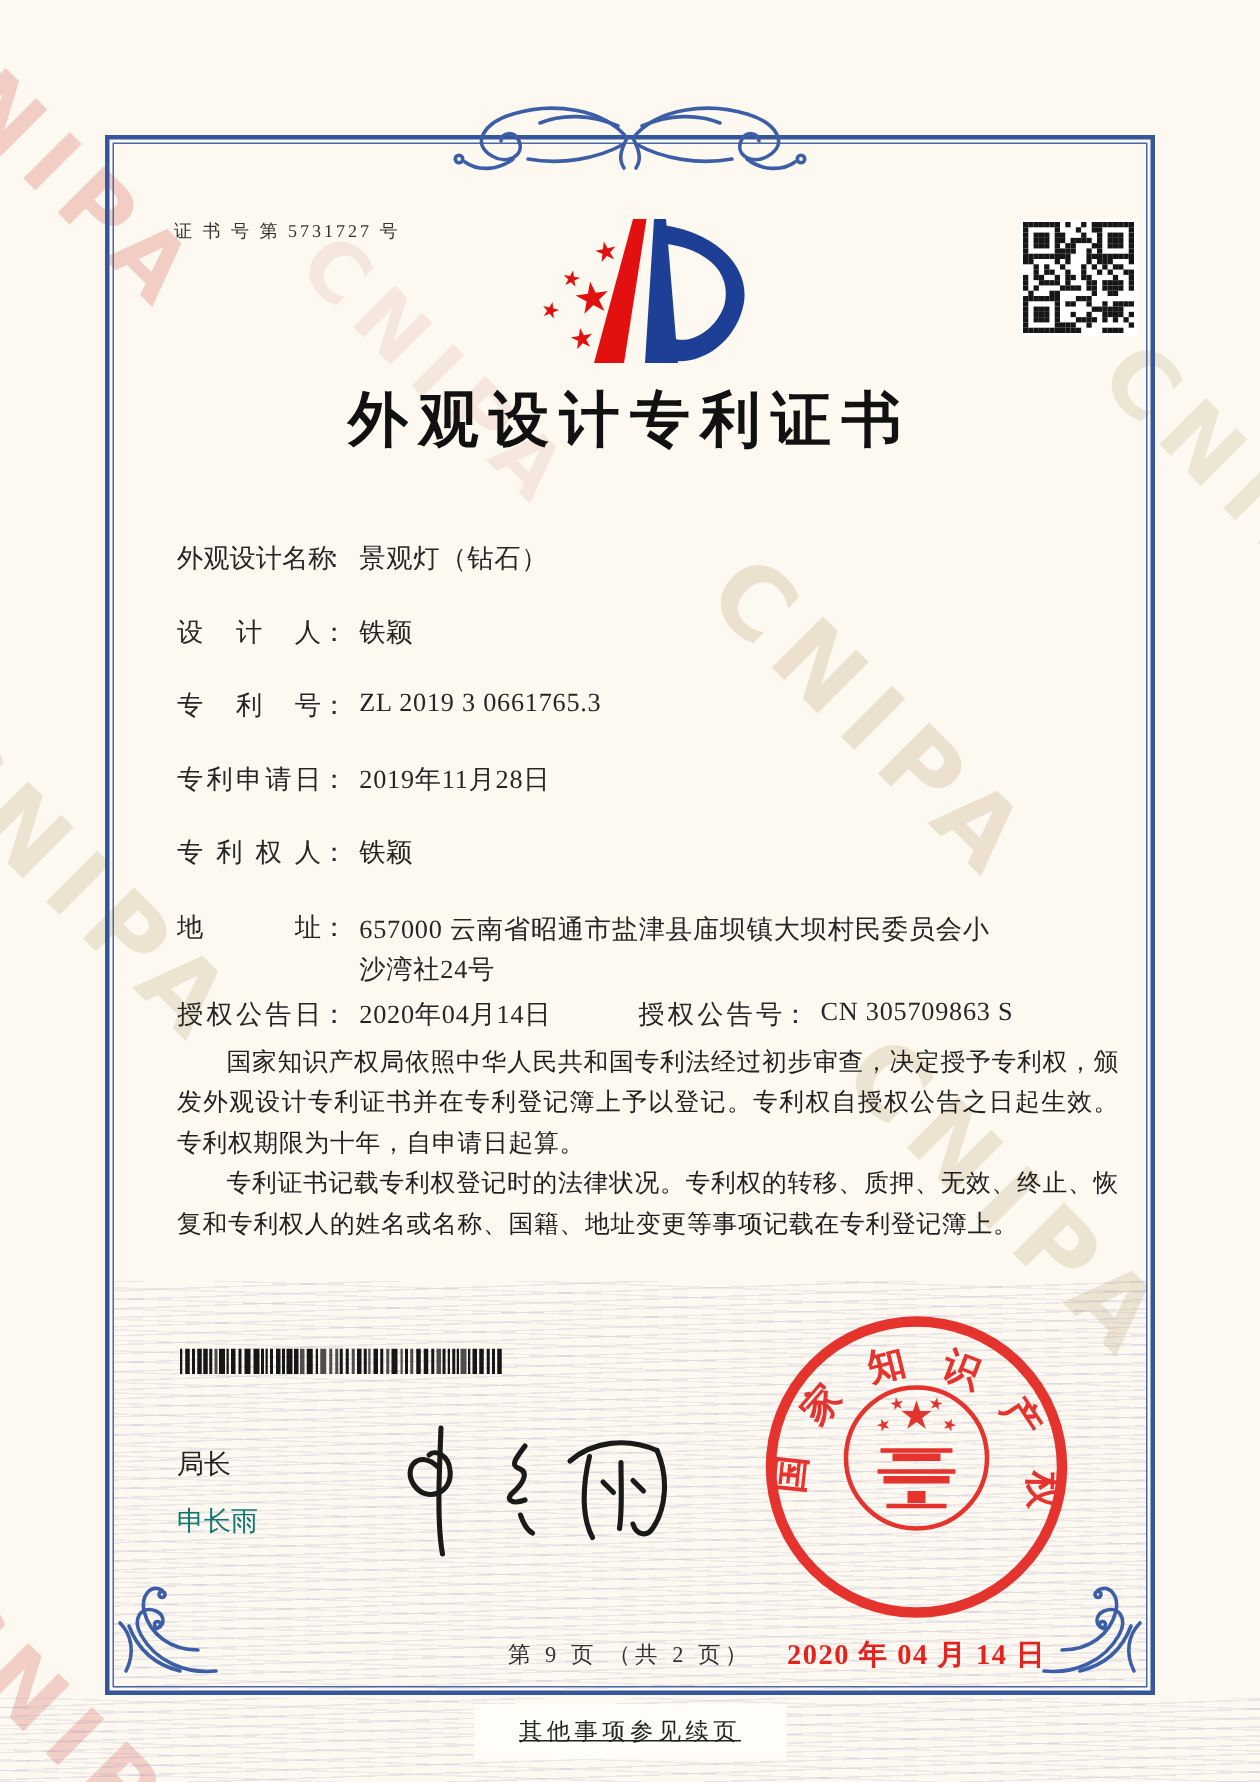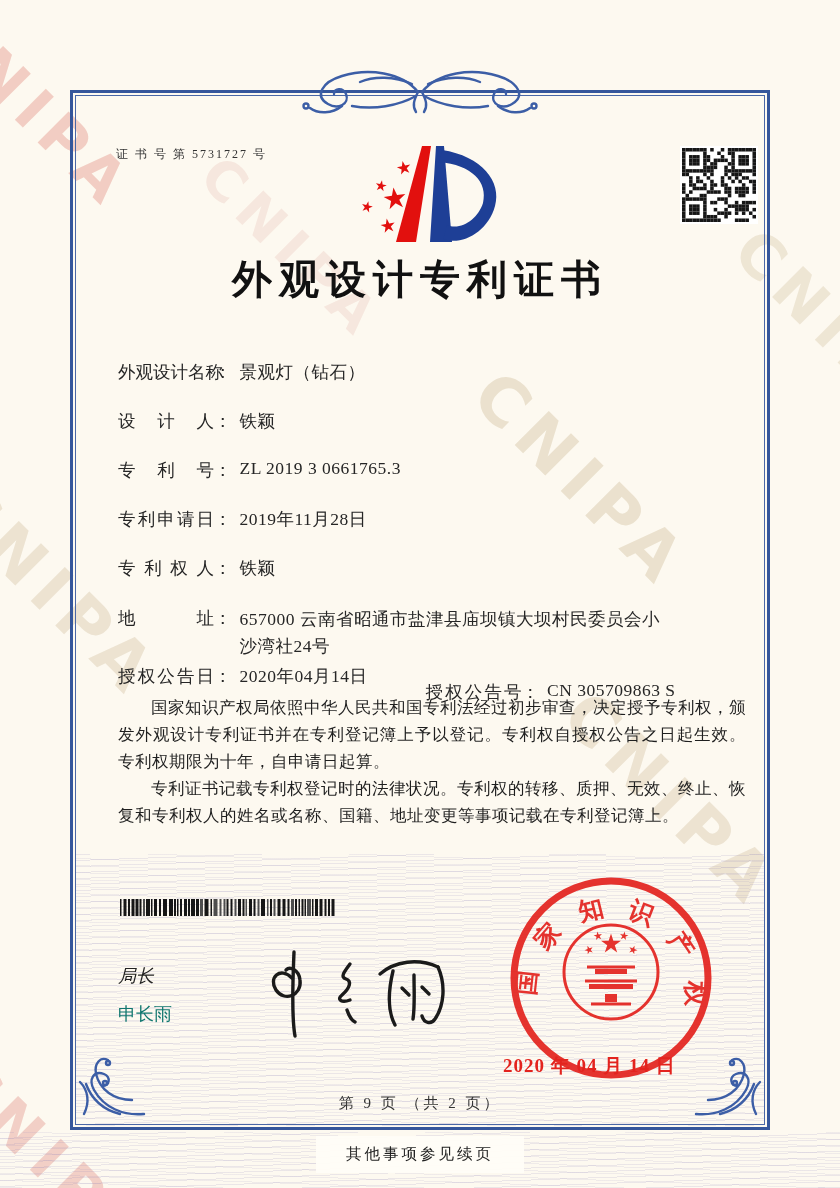--- a/index.html
+++ b/index.html
@@ -38,37 +38,37 @@
   .logo{position:absolute;left:352px;top:136px;}
   .qr{position:absolute;left:680px;top:146px;width:78px;height:78px;background:#fff;padding:2px;box-sizing:border-box;}
   .title{position:absolute;left:0;right:0;top:252px;text-align:center;
     font-size:40px;font-weight:bold;letter-spacing:7px;color:#111;}
   
   .frow{position:absolute;left:118px;font-size:17.5px;color:#262626;display:flex;align-items:flex-start;white-space:nowrap;}
   .flabel{display:inline-block;width:96px;text-align:justify;text-align-last:justify;flex:none;}
   .fcolon{flex:none;margin-right:8px;}
   .fvalue{letter-spacing:0.5px;}
   .fvalue-wrap{white-space:normal;width:424px;line-height:27px;letter-spacing:0.5px;}
-  .fsecond{margin-left:58px;display:flex;margin-top:16px;}
+  .fsecond{margin-left:58px;display:flex;}
   
   .paras{position:absolute;left:118px;top:694px;width:628px;font-size:16.5px;
     line-height:27px;color:#1f1f1f;text-align:justify;}
   .paras p{margin:0;text-indent:2em;letter-spacing:0.5px;}
   
   .barcode{position:absolute;left:120px;top:899px;width:216px;height:17px;}
-  .officer-title{position:absolute;left:118px;top:964px;font-size:18px;color:#222;font-style:italic;}
+  .officer-title{position:absolute;left:118px;top:964px;font-size:18px;color:#222;}
   .officer-name{position:absolute;left:118px;top:1002px;font-size:18px;color:#0f766e;}
   .signature{position:absolute;left:250px;top:944px;}
   .seal{position:absolute;left:503px;top:874px;width:216px;height:212px;}
-  .seal-date{position:absolute;left:503px;top:1053px;width:216px;text-align:left;
+  .seal-date{position:absolute;left:503px;top:1090px;width:216px;text-align:center;
     font-size:19px;letter-spacing:1px;color:#e3231e;font-weight:bold;}
   .page-no{position:absolute;left:0;right:0;top:1094px;text-align:center;font-size:15px;
     letter-spacing:3px;color:#333;}
   .cont-note{position:absolute;left:50%;top:1136px;transform:translateX(-50%);
-    background:rgba(255,253,247,0.96);padding:8px 30px;font-size:15.5px;letter-spacing:3px;color:#222;}
+    background:rgba(255,253,247,0.96);padding:8px 30px;font-size:15.5px;letter-spacing:3px;color:#222;text-decoration:underline;}
   svg{display:block;}
 </style>
 </head>
 <body>
 
 <svg width="0" height="0" style="position:absolute">
   <defs>
     <path id="star" d="M0,-10 L2.25,-3.1 L9.5,-3.1 L3.6,1.2 L5.9,8.1 L0,3.8 L-5.9,8.1 L-3.6,1.2 L-9.5,-3.1 L-2.25,-3.1 Z"></path>
   </defs>
 </svg>

